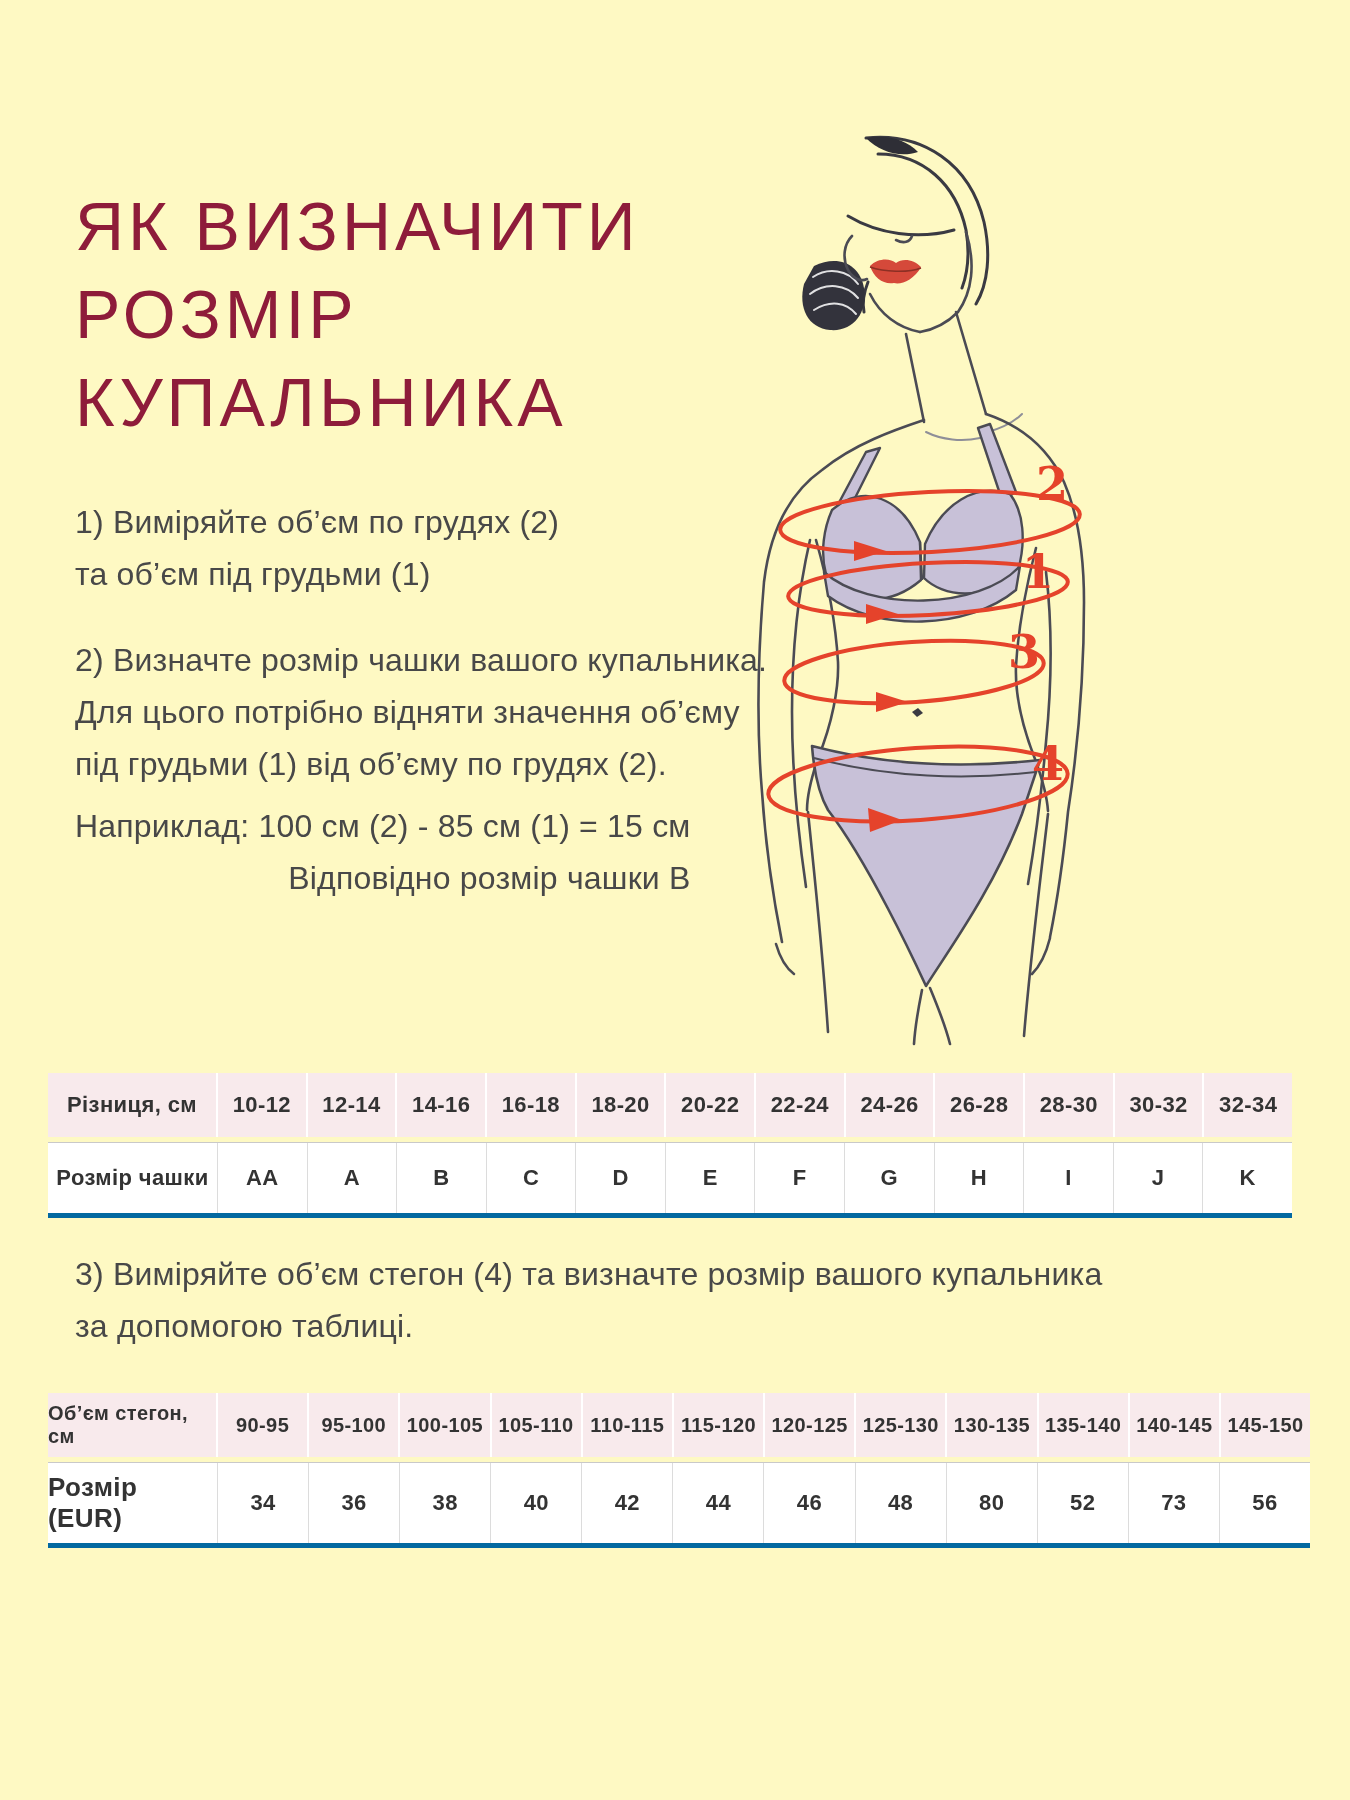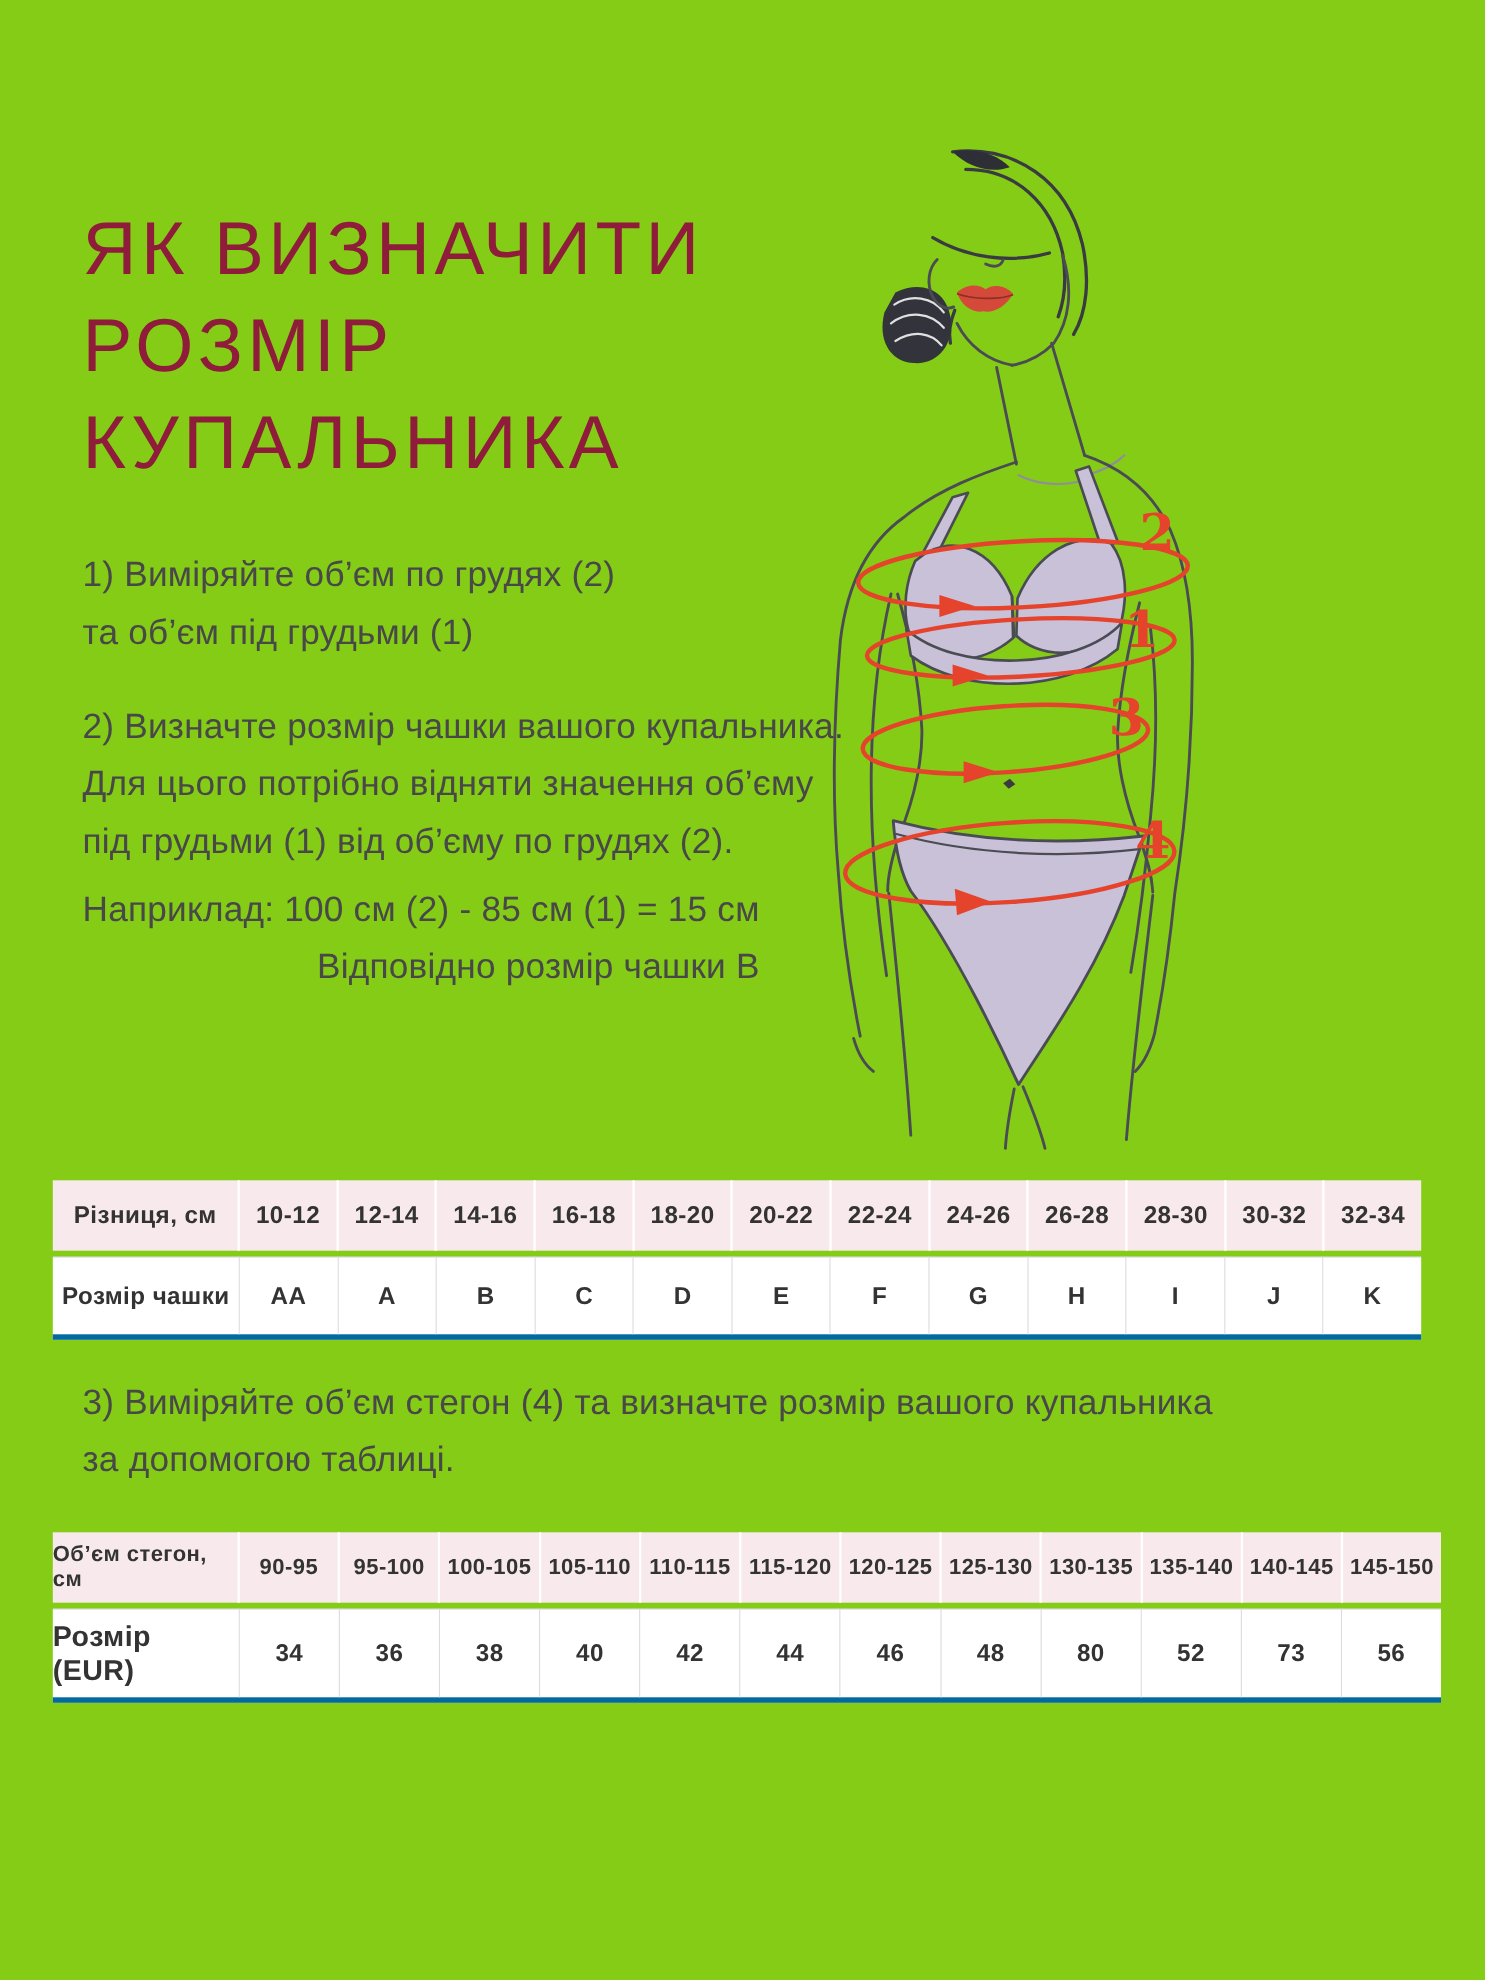--- a/index.html
+++ b/index.html
@@ -1,17 +1,17 @@
 <!DOCTYPE html>
 <html><head>
 <meta charset="utf-8">
 <style>
   html,body{margin:0;padding:0;background:#ffffff;}
   .page{
-    position:relative;width:1350px;height:1800px;background:#84cc16;
+    position:relative;width:1350px;height:1800px;background:#fef9c3;
     font-family:"Liberation Sans", sans-serif;overflow:hidden;
   }
   .title{
     position:absolute;left:75px;top:182px;
     color:#8e1c3a;font-size:68px;font-weight:300;
     letter-spacing:4px;line-height:88px;white-space:nowrap;
   }
   .para{
     position:absolute;left:75px;color:#484848;
     font-size:32px;font-weight:300;line-height:52px;letter-spacing:.2px;white-space:nowrap;

